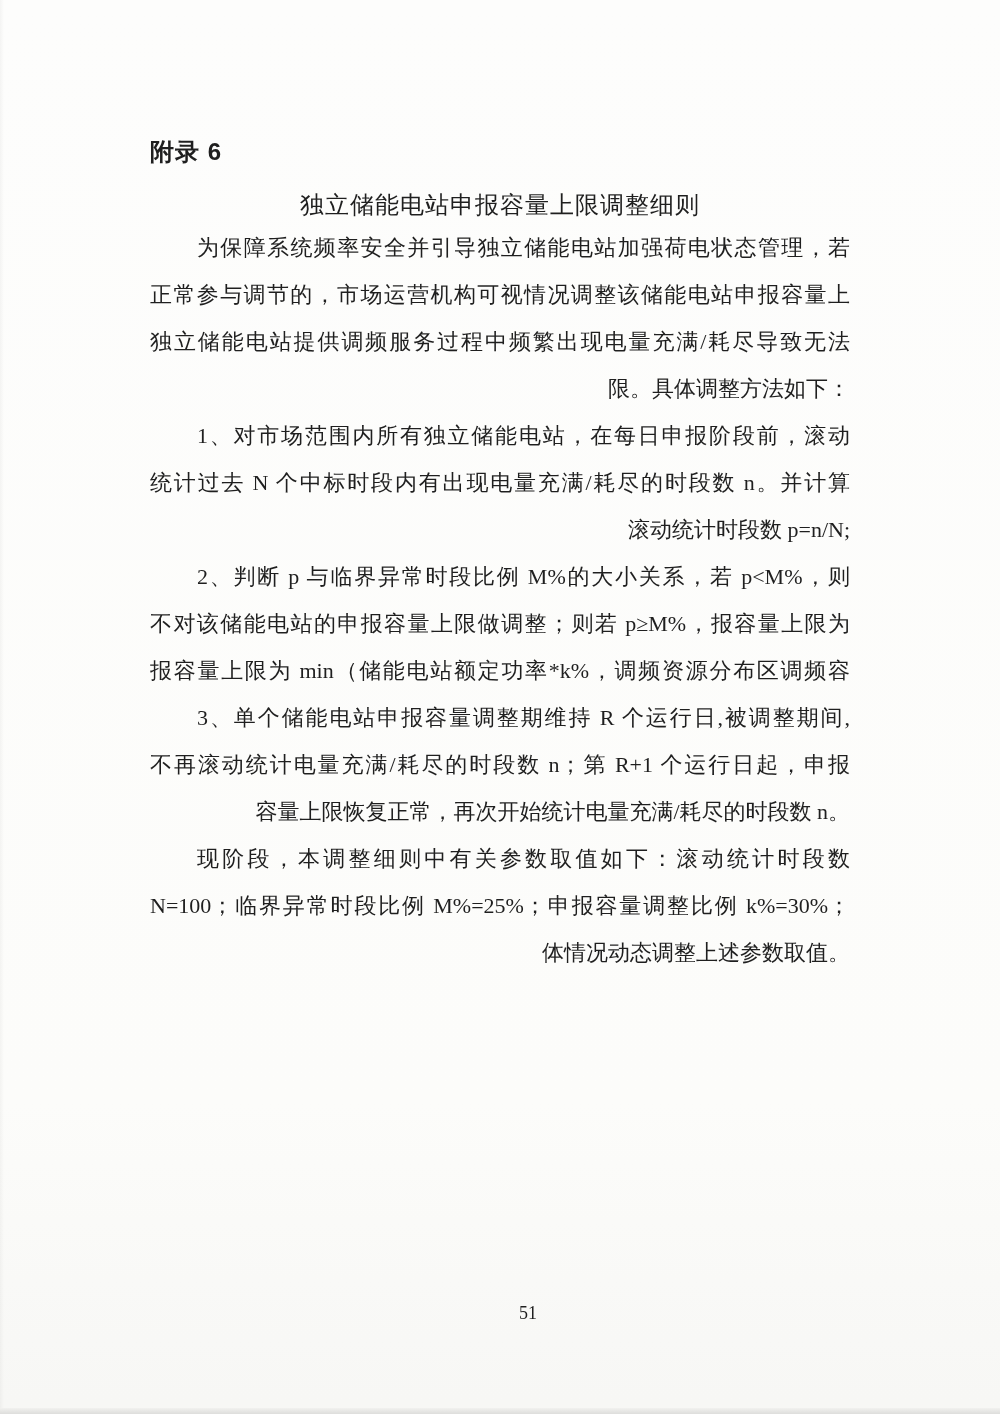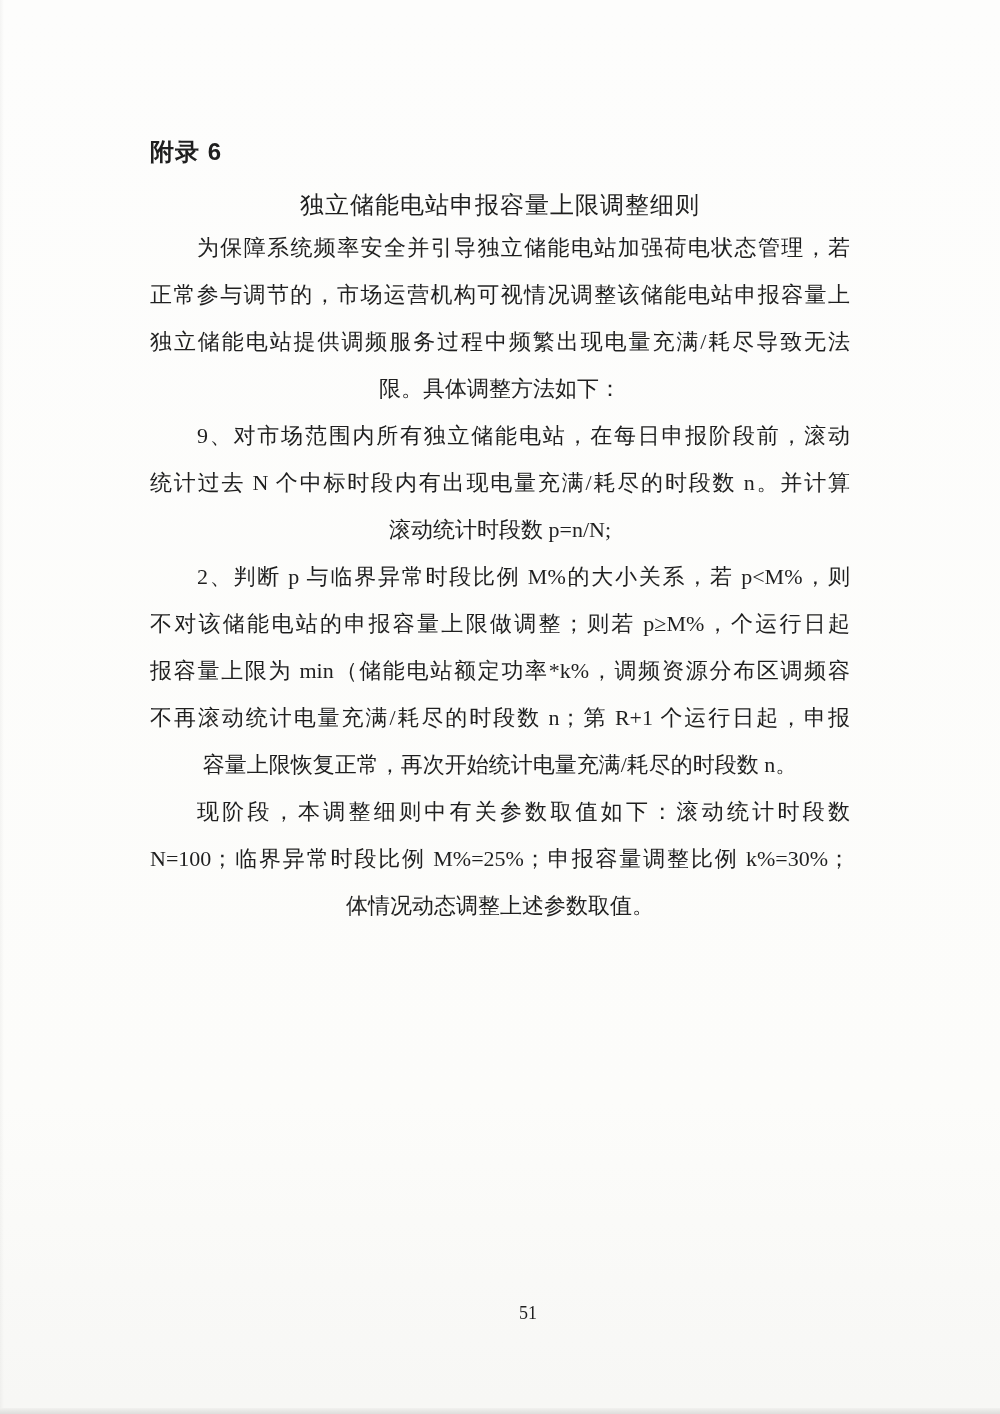--- a/index.html
+++ b/index.html
@@ -44,21 +44,21 @@
     position: absolute;
     left: 150px;
     top: 224px;
     width: 700px;
     font-size: 22px;
   }
   .line {
     height: 47px;
     line-height: 47px;
     overflow: hidden;
-    text-align: center;
+    text-align: right;
   }
   .line.indent { text-indent: 47px; }
   .line.stretch {
     text-align: justify;
     text-align-last: justify;
     -moz-text-align-last: justify;
   }
   .page-number {
     position: absolute;
     top: 1298px;
@@ -95,28 +95,29 @@
 
   <div class="doc-title">独立储能电站申报容量上限调整细则</div>
 
   <div class="content">
 
     <div class="line indent stretch">为保障系统频率安全并引导独立储能电站加强荷电状态管理，若</div>
     <div class="line stretch">正常参与调节的，市场运营机构可视情况调整该储能电站申报容量上</div>
     <div class="line stretch">独立储能电站提供调频服务过程中频繁出现电量充满/耗尽导致无法</div>
     <div class="line">限。具体调整方法如下：</div>
 
-    <div class="line indent stretch">9、对市场范围内所有独立储能电站，在每日申报阶段前，滚动</div>
+    <div class="line indent stretch">1、对市场范围内所有独立储能电站，在每日申报阶段前，滚动</div>
     <div class="line stretch">统计过去 N 个中标时段内有出现电量充满/耗尽的时段数 n。并计算</div>
     <div class="line">滚动统计时段数 p=n/N;</div>
 
     <div class="line indent stretch">2、判断 p 与临界异常时段比例 M%的大小关系，若 p&lt;M%，则</div>
-    <div class="line stretch">不对该储能电站的申报容量上限做调整；则若 p≥M%，个运行日起</div>
+    <div class="line stretch">不对该储能电站的申报容量上限做调整；则若 p≥M%，报容量上限为</div>
     <div class="line stretch">报容量上限为 min（储能电站额定功率*k%，调频资源分布区调频容</div>
 
+    <div class="line indent stretch">3、单个储能电站申报容量调整期维持 R 个运行日,被调整期间,</div>
     <div class="line stretch">不再滚动统计电量充满/耗尽的时段数 n；第 R+1 个运行日起，申报</div>
     <div class="line">容量上限恢复正常，再次开始统计电量充满/耗尽的时段数 n。</div>
 
     <div class="line indent stretch">现阶段，本调整细则中有关参数取值如下：滚动统计时段数</div>
     <div class="line stretch">N=100；临界异常时段比例 M%=25%；申报容量调整比例 k%=30%；</div>
     <div class="line">体情况动态调整上述参数取值。</div>
   </div>
 
   <div class="page-number">51</div>
 

